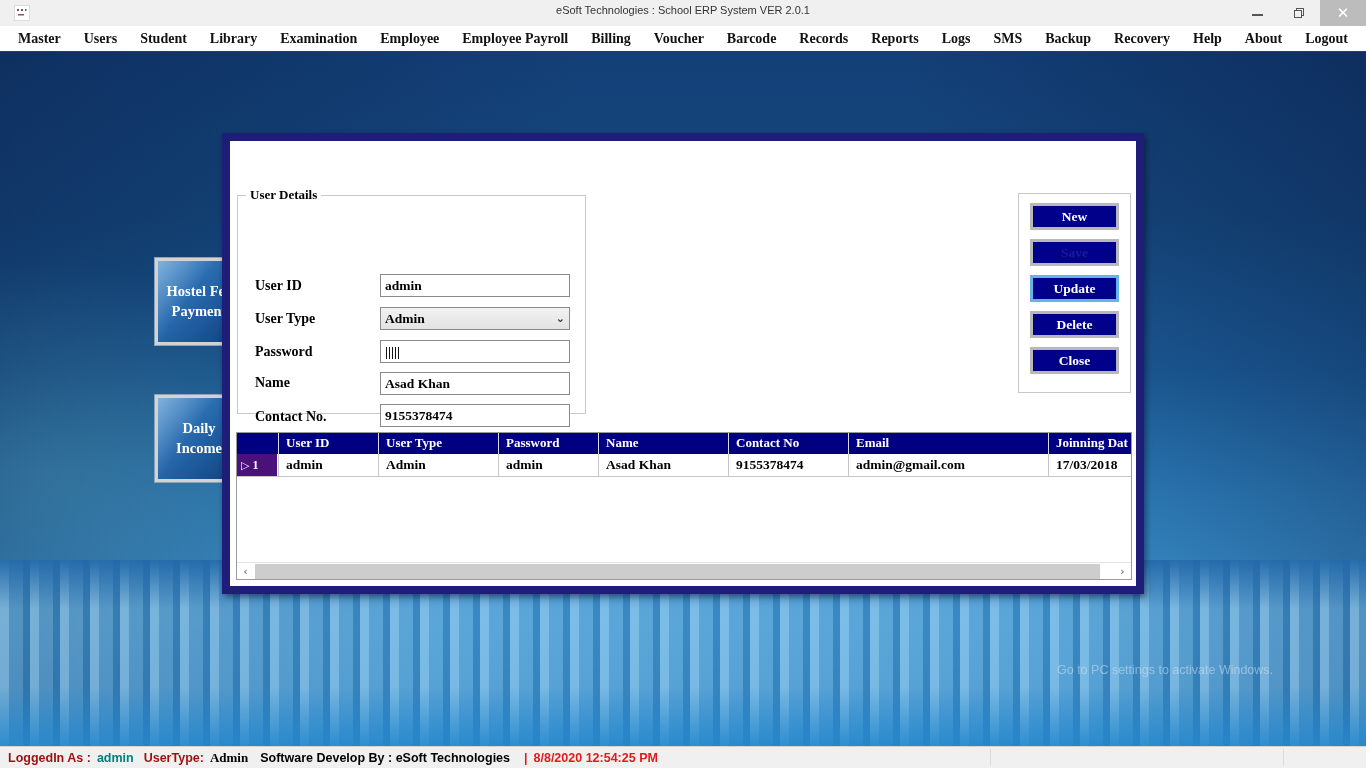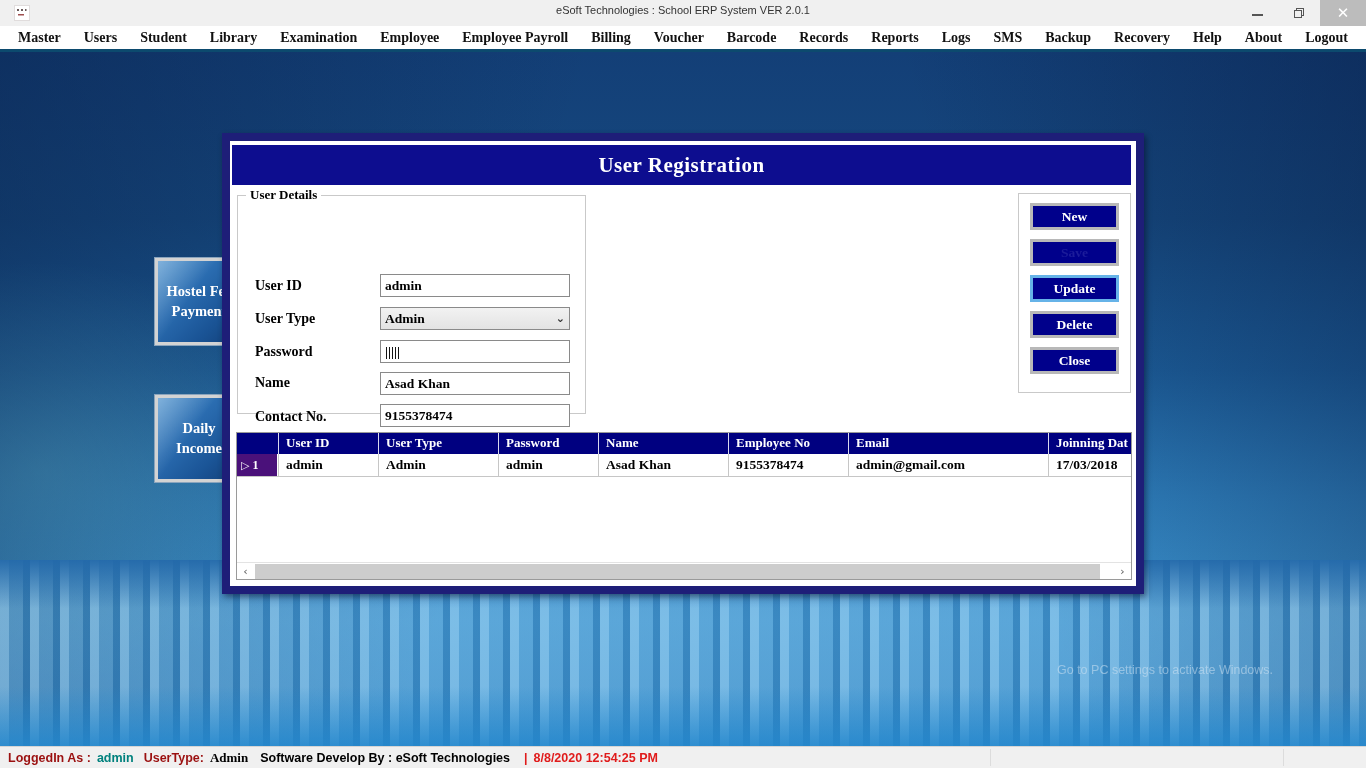--- a/index.html
+++ b/index.html
@@ -14,21 +14,21 @@
     font-family:"Liberation Sans", sans-serif; font-size:11px; color:#333; }
   .win-btns { position:absolute; right:0; top:0; height:26px; display:flex; align-items:stretch; }
   .win-btn { width:42px; display:flex; align-items:center; justify-content:center;
     font-family:"Liberation Sans", sans-serif; color:#444; font-size:13px; cursor:default; }
   .win-btn.min span { display:block; width:11px; height:2px; background:#555; margin-top:4px; }
   .win-btn.close { width:46px; background:#bcbcbc; color:#fff; font-size:15px; }
 
   
   .menubar { position:absolute; left:0; top:26px; width:1366px; height:26px; background:#fff;
     display:flex; align-items:center; justify-content:space-between; padding:0 18px;
-    border-bottom:3px solid #0c4a6e; }
+    border-bottom:1px solid #0c4a6e; }
   .menu-item { font-family:"Liberation Serif", serif; font-weight:bold; font-size:14px; color:#111;
     white-space:nowrap; cursor:default; }
 
   
   .desktop { position:absolute; left:0; top:52px; width:1366px; height:694px; overflow:hidden;
     background:
       linear-gradient(105deg, rgba(8,30,70,0.45) 0%, rgba(8,30,70,0) 38%),
       linear-gradient(255deg, rgba(6,22,60,0.40) 0%, rgba(6,22,60,0) 30%),
       radial-gradient(ellipse 420px 300px at 40px 420px, rgba(110,200,215,0.40), rgba(110,200,215,0) 70%),
       linear-gradient(to bottom, #133f77 0%, #16497f 24%, #1d5f9b 46%, #2f80bd 64%, #3f97d2 82%, #2f86c6 100%);
@@ -179,23 +179,20 @@
     <div class="bg-columns"></div>
 
     <div class="watermark">
       <div class="wm2">Go to PC settings to activate Windows.</div>
     </div>
 
     <div class="tile tile-hostel">Hostel Fee Payment</div>
     <div class="tile tile-daily">Daily Income</div>
 
     <div class="dialog">
-      <div class="dlg-header">
-        <span class="dlg-title">User Registration</span>
-      </div>
 
       <div class="groupbox gb-details">
         <span class="gb-legend">User Details</span>
 
         <span class="field-label" style="top:82px">User ID</span>
         <span class="field-label" style="top:115px">User Type</span>
         <span class="field-label" style="top:148px">Password</span>
         <span class="field-label" style="top:179px">Name</span>
         <span class="field-label" style="top:213px">Contact No.</span>
         <span class="field-label" style="top:244px">Email</span>
@@ -219,21 +216,21 @@
         <button class="dlg-btn" style="top:153px">Close</button>
       </div>
 
       <div class="grid">
         <div class="grid-header">
           <div class="gh-cell c-sel"></div>
           <div class="gh-cell c-uid">User ID</div>
           <div class="gh-cell c-utype">User Type</div>
           <div class="gh-cell c-pwd">Password</div>
           <div class="gh-cell c-name">Name</div>
-          <div class="gh-cell c-cno">Employee No</div>
+          <div class="gh-cell c-cno">Contact No</div>
           <div class="gh-cell c-em">Email</div>
           <div class="gh-cell c-jd">Joinning Dat</div>
         </div>
         <div class="grid-row">
           <div class="sel-cell c-sel">
             <span class="sel-arrow">▷</span>
             <span>1</span>
           </div>
           <div class="gr-cell c-uid">admin</div>
           <div class="gr-cell c-utype">Admin</div>

